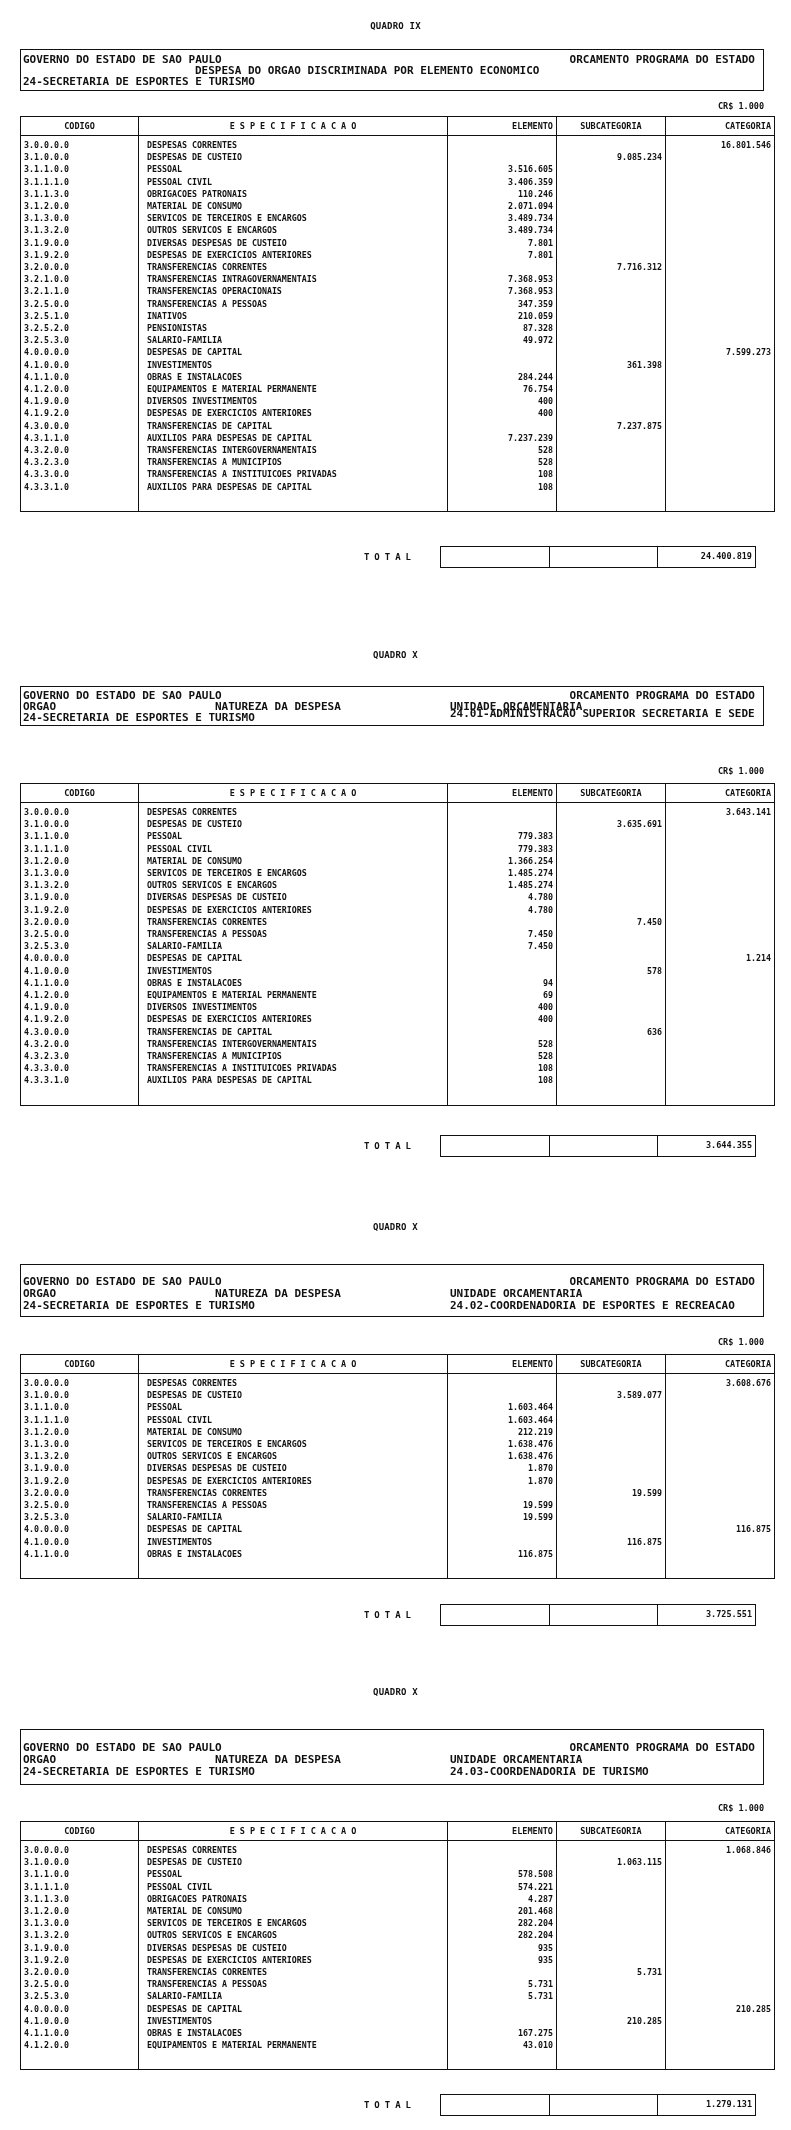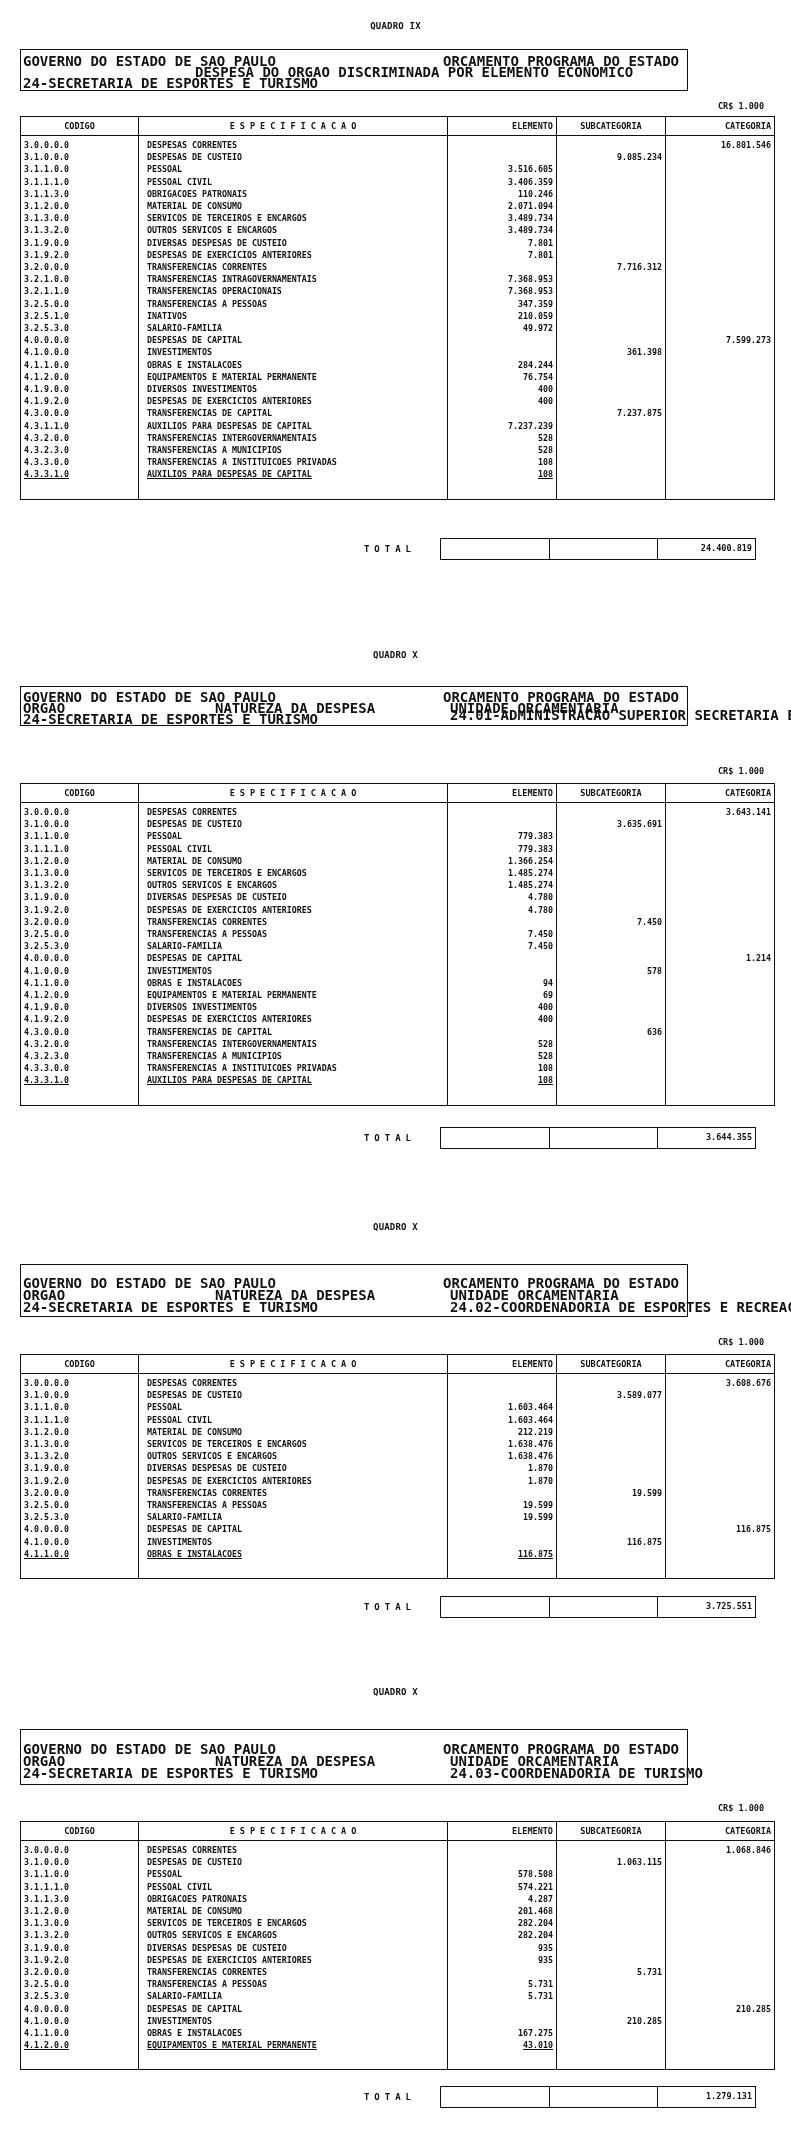--- a/index.html
+++ b/index.html
@@ -1,38 +1,38 @@
 <!DOCTYPE html>
 <html><head>
 <meta charset="utf-8">
 <style>
   html, body { margin: 0; padding: 0; background: #ffffff; }
   body { width: 791px; height: 2130px; position: relative; overflow: hidden;
          font-family: "DejaVu Sans Mono", "Liberation Mono", monospace; color: #111; }
   .quadro { position: absolute; left: 0; width: 791px; }
   .q-title { position: absolute; left: 0; width: 791px; text-align: center;
              font-size: 9px; font-weight: bold; letter-spacing: 0.2px; }
-  .hdr-box { position: absolute; left: 20px; width: 668px; border: 1.5px solid #111;
-             box-sizing: border-box; font-size: 14px; font-weight: bold; }
+  .hdr-box { position: absolute; left: 20px; width: 744px; border: 1.5px solid #111;
+             box-sizing: border-box; font-size: 11px; font-weight: bold; }
   .hdr-line { position: absolute; white-space: nowrap; }
   .unit { position: absolute; right: 27px; font-size: 8.5px; font-weight: bold; }
   table.grid { position: absolute; left: 20px; width: 745px; border-collapse: collapse;
                table-layout: fixed; font-size: 8.3px; font-weight: bold; }
   table.grid th { height: 18px; border: 1.5px solid #111; font-weight: bold; font-size: 8.5px; padding: 0 3px; }
   table.grid td { height: 12.2px; line-height: 12.2px; padding: 0 3px; white-space: nowrap;
                   border-left: 1.5px solid #111; border-right: 1.5px solid #111; }
   table.grid tbody tr:first-child td { padding-top: 3px; }
-  table.grid tbody tr:last-child td { border-bottom: 1.5px solid #111; padding-bottom: 18px; text-decoration: underline; }
+  table.grid tbody tr:last-child td { border-bottom: 1.5px solid #111; padding-bottom: 18px; }
   .c-cod { width: 111px; text-align: left; }
   .c-esp { width: 297px; text-align: left; padding-left: 8px !important; }
   th.c-esp { text-align: center; letter-spacing: 5px; font-size: 9px; }
   .c-num { width: 102px; text-align: right; }
   th.c-num { text-align: right; }
   th.c-sub { text-align: center; }
-  .total-row { position: absolute; left: 0; width: 791px; height: 24px; }
+  .total-row { position: absolute; left: 0; width: 791px; height: 24px; margin-top: 8px; }
   .total-label { position: absolute; right: 375px; top: 6px; font-size: 9px; font-weight: bold; letter-spacing: 5px; }
   .total-box { position: absolute; left: 440px; width: 316px; height: 22px; border: 1.5px solid #111;
                box-sizing: border-box; display: flex; }
   .total-box span { display: block; height: 100%; box-sizing: border-box; font-size: 8.5px; font-weight: bold;
                     line-height: 19px; text-align: right; padding-right: 3px; }
   .tb1 { width: 109px; border-right: 1.5px solid #111; }
   .tb2 { width: 108px; border-right: 1.5px solid #111; }
   .tb3 { flex: 1; }
 </style>
 </head>
@@ -153,20 +153,27 @@
           <td class="c-cod">3.2.5.0.0</td>
           <td class="c-esp">TRANSFERENCIAS A PESSOAS</td>
           <td class="c-num">347.359</td>
           <td class="c-num"></td>
           <td class="c-num"></td>
         </tr>
         <tr>
           <td class="c-cod">3.2.5.1.0</td>
           <td class="c-esp">INATIVOS</td>
           <td class="c-num">210.059</td>
+          <td class="c-num"></td>
+          <td class="c-num"></td>
+        </tr>
+        <tr>
+          <td class="c-cod">3.2.5.2.0</td>
+          <td class="c-esp">PENSIONISTAS</td>
+          <td class="c-num">87.328</td>
           <td class="c-num"></td>
           <td class="c-num"></td>
         </tr>
         <tr>
           <td class="c-cod">3.2.5.3.0</td>
           <td class="c-esp">SALARIO-FAMILIA</td>
           <td class="c-num">49.972</td>
           <td class="c-num"></td>
           <td class="c-num"></td>
         </tr>

